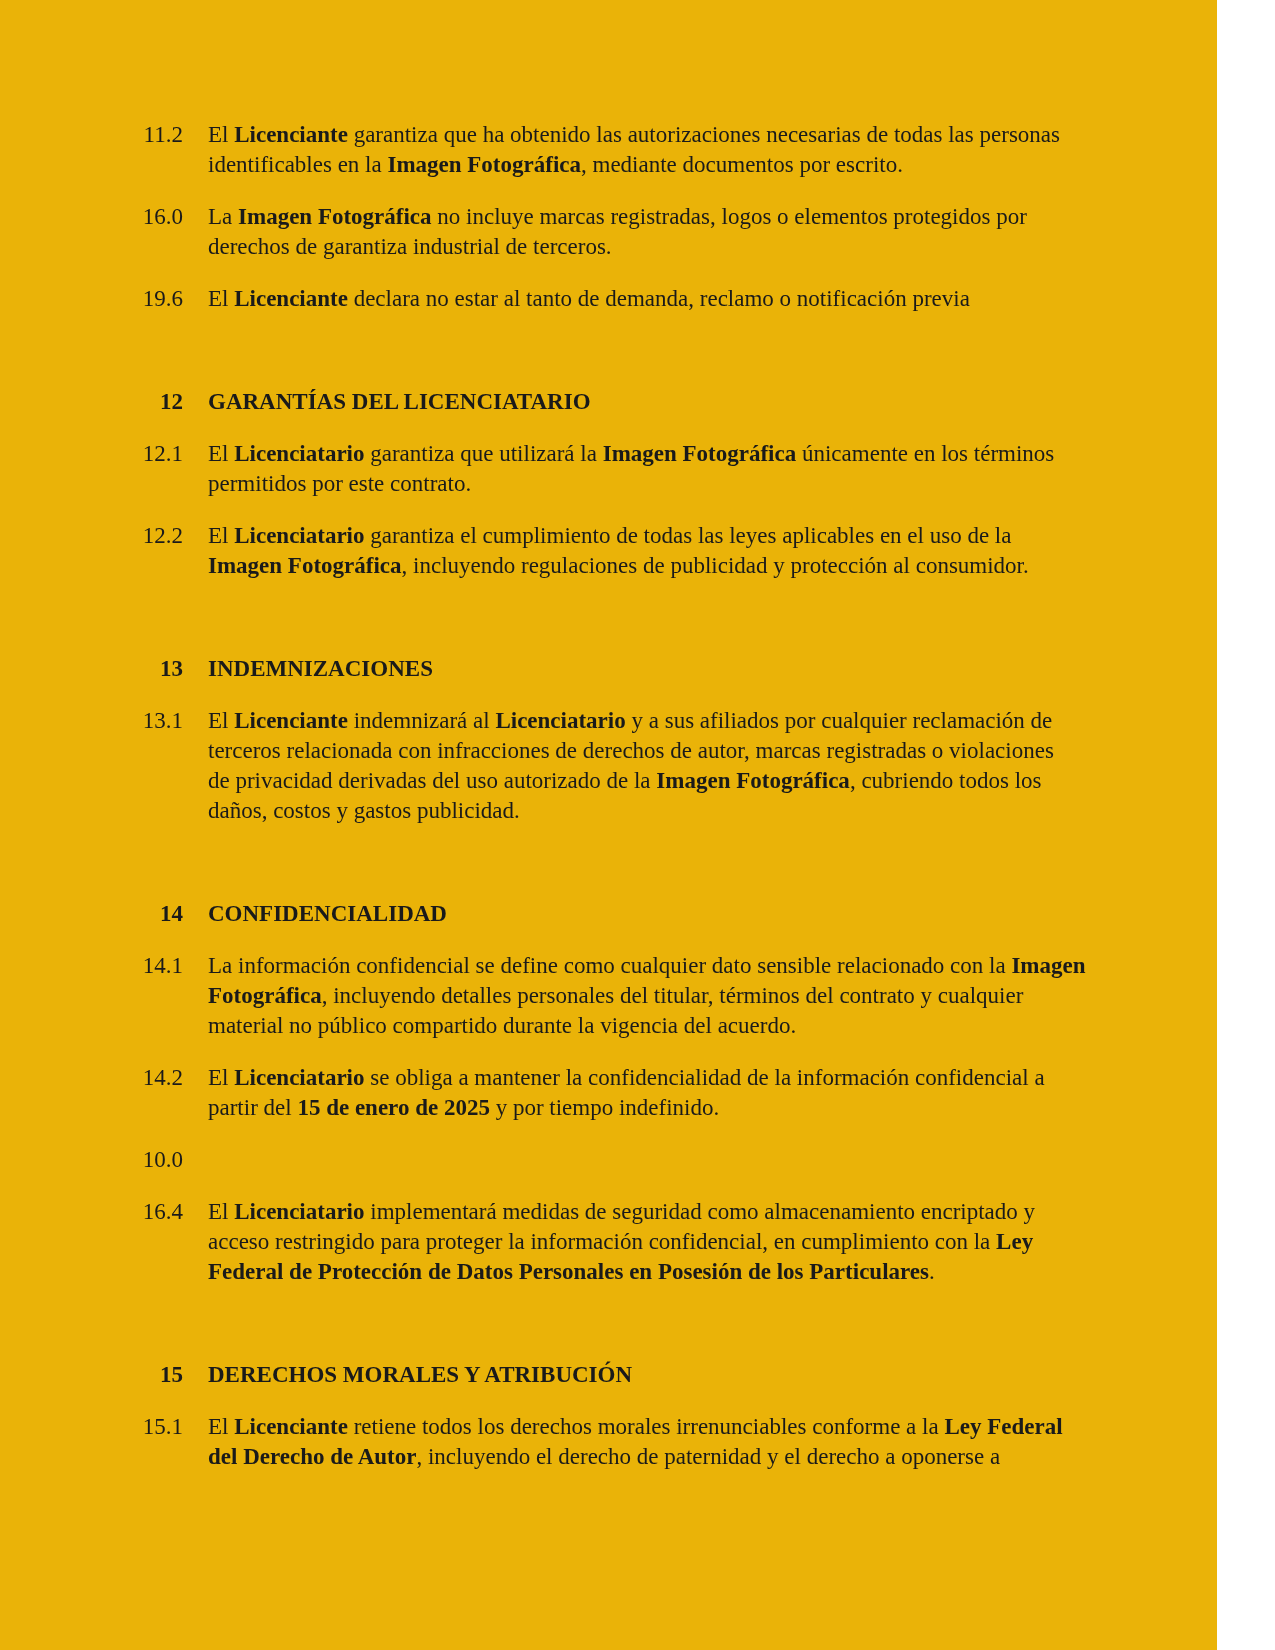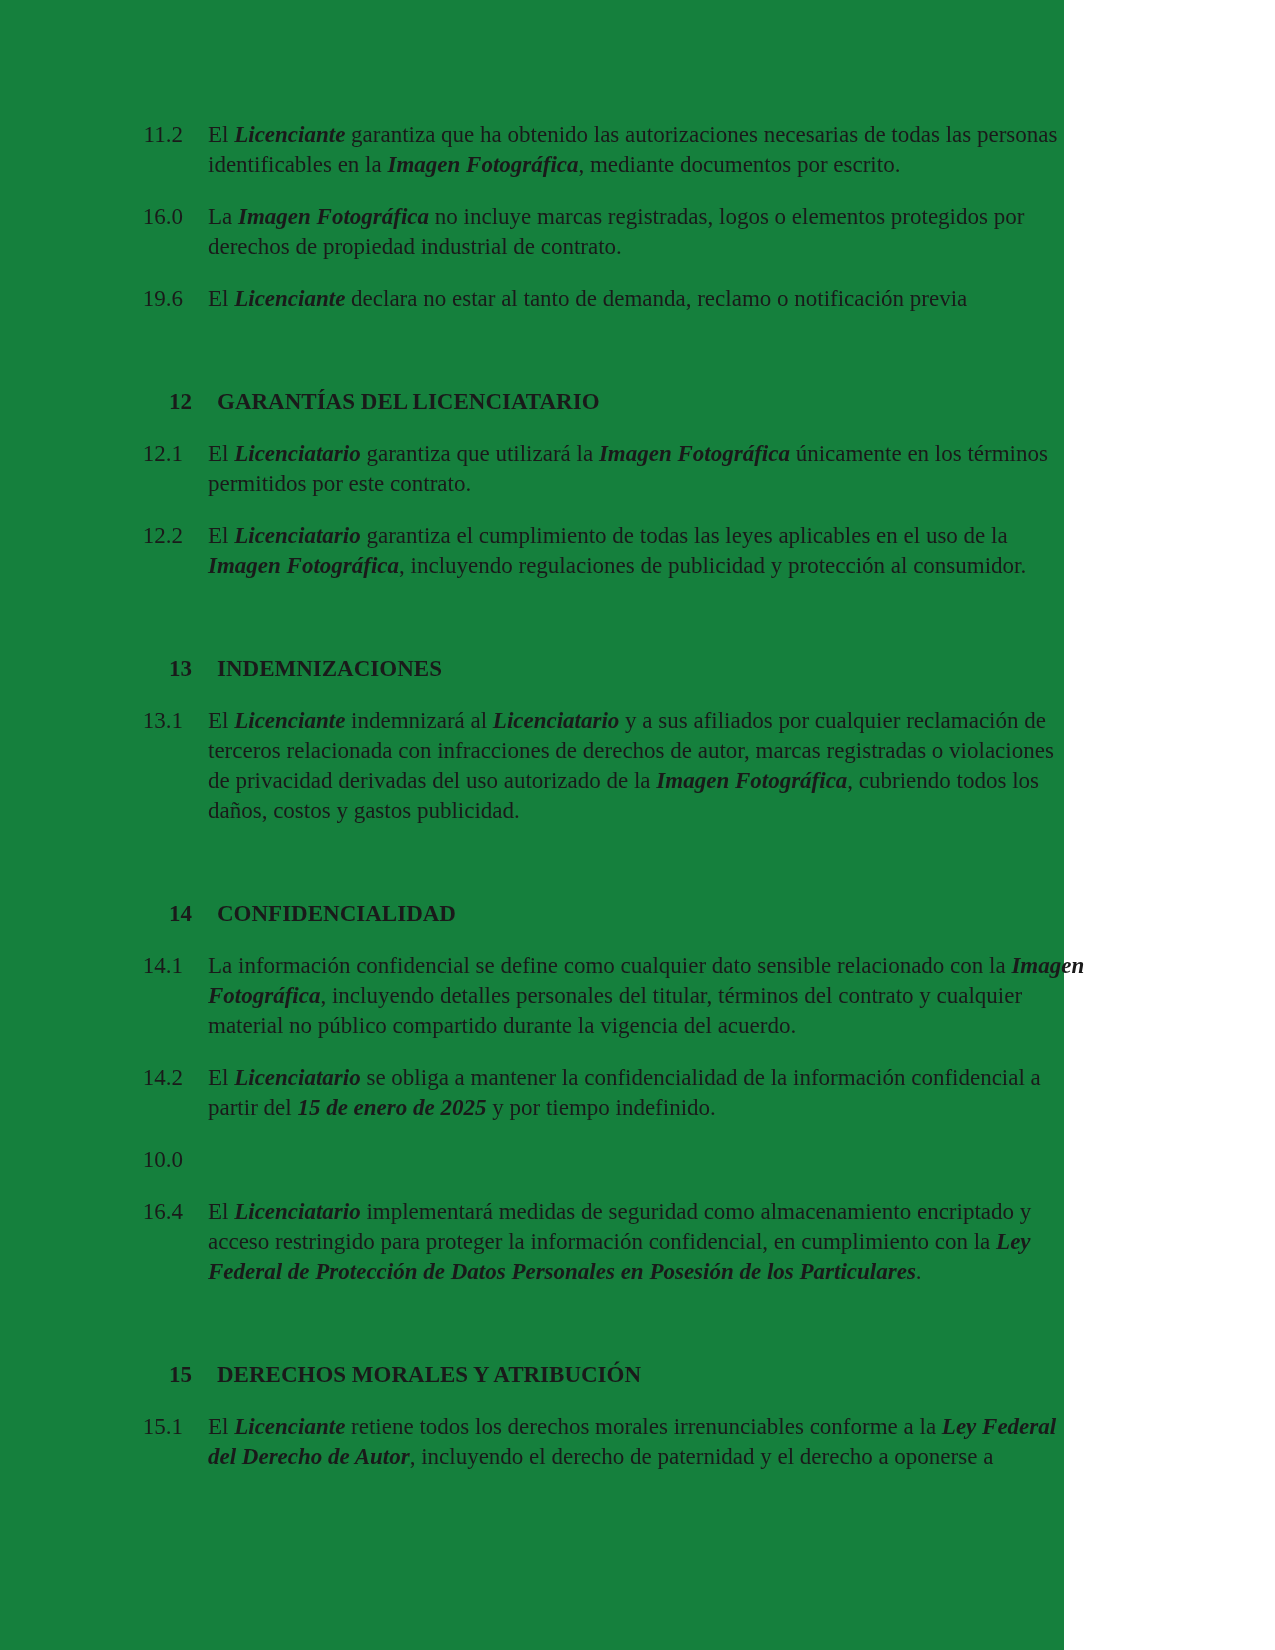--- a/index.html
+++ b/index.html
@@ -11,76 +11,75 @@
     width: 1275px;
     height: 1650px;
     overflow: hidden;
     font-family: "Liberation Serif", "DejaVu Serif", serif;
     font-size: 23px;
     line-height: 30px;
     color: #1a1a1a;
   }
   .page {
     box-sizing: border-box;
-    width: 1064px;
+    width: 1217px;
     height: 1650px;
     padding-top: 120px;
-    background: #15803d;
+    background: #eab308;
   }
   .block {
     display: flex;
     align-items: flex-start;
   }
   .clause {
     margin-bottom: 22px;
   }
   .heading {
     margin-top: 73px;
     margin-bottom: 22px;
     font-weight: bold;
-    padding-left: 9px;
   }
   .num {
     flex: 0 0 183px;
     text-align: right;
     white-space: nowrap;
   }
   .clause .num {
     font-weight: normal;
   }
   .body-col {
     margin-left: 25px;
     max-width: 980px;
   }
   .line {
     white-space: nowrap;
   }
   .heading .body-col {
     white-space: nowrap;
   }
-  b { font-weight: bold; font-style: italic; }
+  b { font-weight: bold; }
 </style>
 </head>
 <body>
 
 <div class="page">
 
   <div class="block clause">
     <div class="num">11.2</div>
     <div class="body-col">
         <div class="line"><span>El </span><b>Licenciante</b><span> garantiza que ha obtenido las autorizaciones necesarias de todas las personas</span></div>
         <div class="line"><span>identificables en la </span><b>Imagen Fotográfica</b><span>, mediante documentos por escrito.</span></div>
       </div>
   </div>
 
   <div class="block clause">
     <div class="num">16.0</div>
     <div class="body-col">
         <div class="line"><span>La </span><b>Imagen Fotográfica</b><span> no incluye marcas registradas, logos o elementos protegidos por</span></div>
-        <div class="line"><span>derechos de propiedad industrial de contrato.</span></div>
+        <div class="line"><span>derechos de garantiza industrial de terceros.</span></div>
       </div>
   </div>
 
   <div class="block clause">
     <div class="num">19.6</div>
     <div class="body-col">
         <div class="line"><span>El </span><b>Licenciante</b><span> declara no estar al tanto de demanda, reclamo o notificación previa</span></div>
       </div>
   </div>
 

